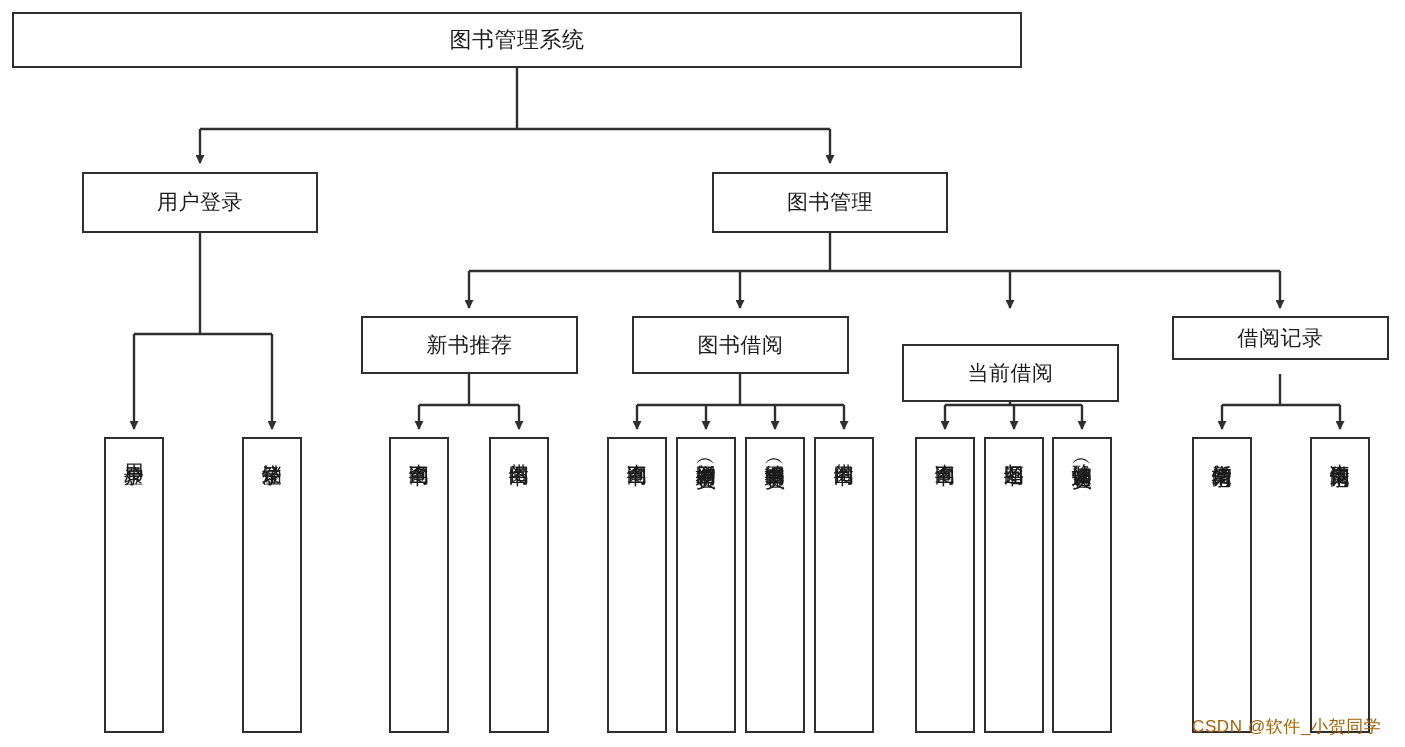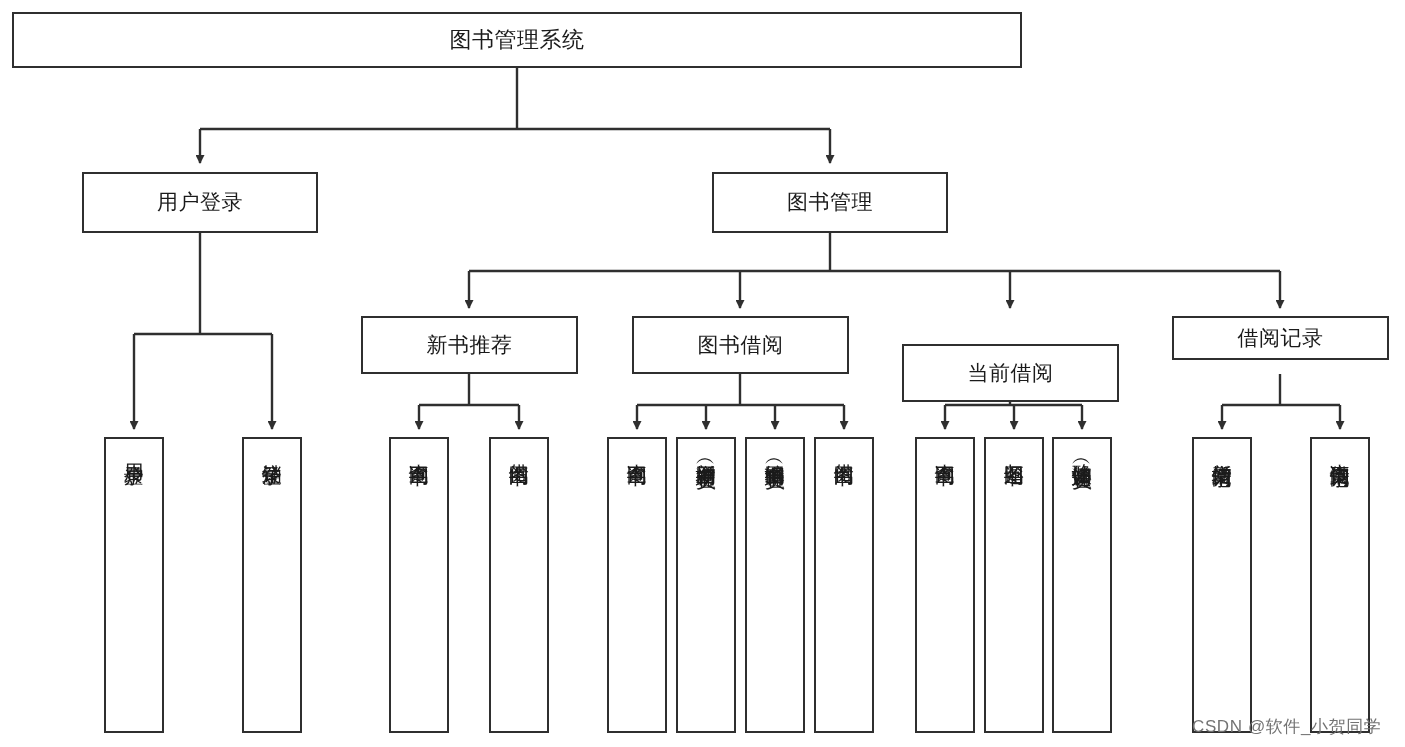--- a/index.html
+++ b/index.html
@@ -57,21 +57,21 @@
   .node.vert .node-label {
     writing-mode: vertical-rl;
     text-orientation: upright;
     font-size: 20px;
     line-height: 1.22;
     letter-spacing: 1px;
     white-space: nowrap;
   }
   .watermark {
     position: absolute;
-    color: #737373;
+    color: #a16207;
     font-size: 17px;
     letter-spacing: 0.6px;
     white-space: nowrap;
     user-select: none;
   }
 </style>
 </head>
 <body>
 
 <div id="diagram-root">

